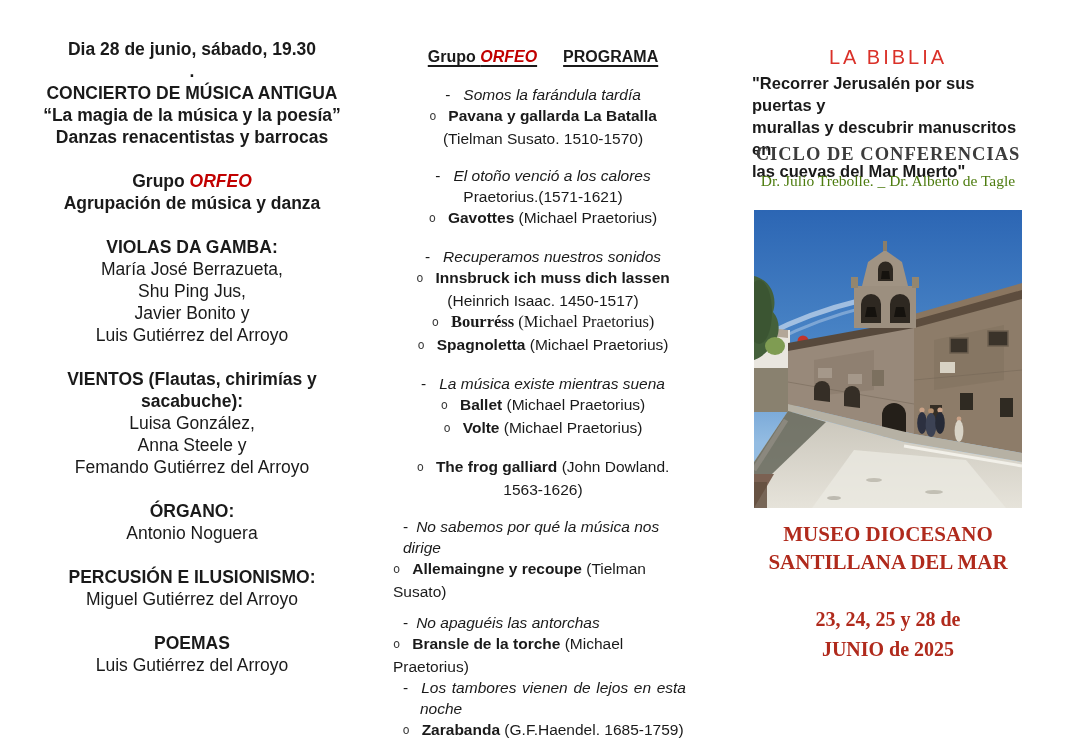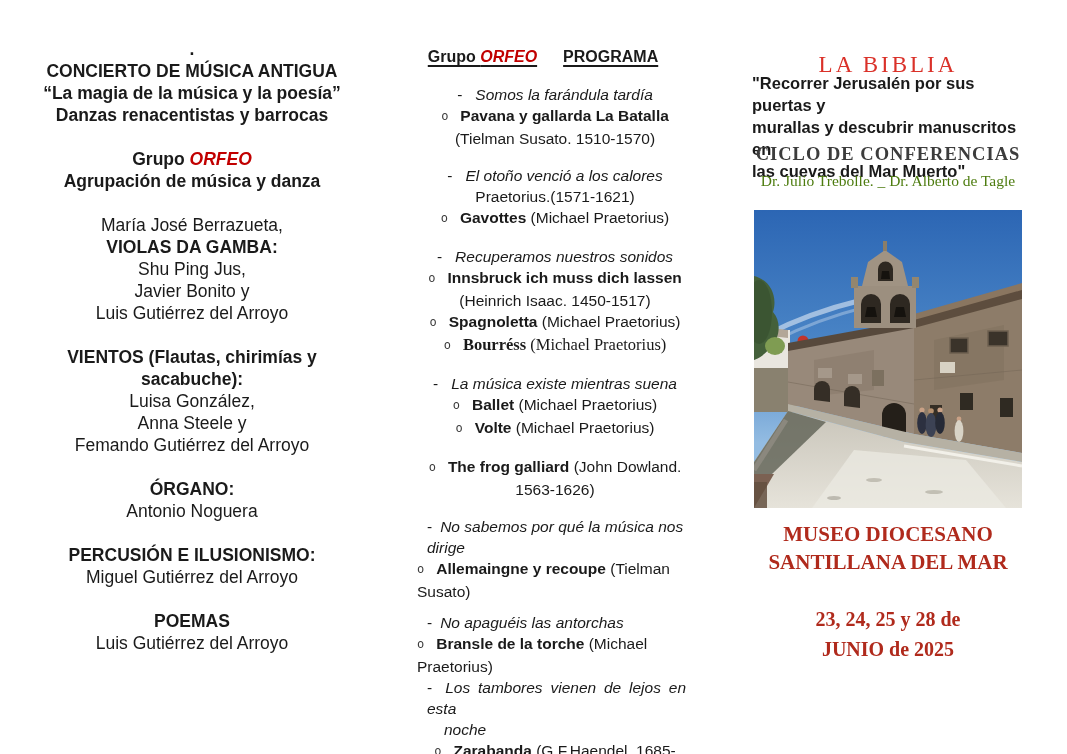--- a/index.html
+++ b/index.html
@@ -24,69 +24,70 @@
   
   .col-left{left:28px;top:38px;width:328px;text-align:center;font-size:17.5px;line-height:22px;}
   .lblock{margin-bottom:22px;}
   .line{min-height:22px;}
 
   
   .col-mid{left:392px;top:46px;width:302px;text-align:center;font-size:15.5px;line-height:21px;}
   .ptitle{font-size:16px;line-height:22px;margin-bottom:16px;white-space:nowrap;}
   .u{text-decoration:underline;text-decoration-thickness:2px;text-underline-offset:3px;}
   .tgap{display:inline-block;width:26px;}
-  .pline{line-height:21px;margin-left:24px;}
+  .pline{line-height:21px;}
   .gap{height:16px;}
   .gap-sm{height:10px;}
   .pre{margin-right:13px;}
   .blt{font-family:"DejaVu Sans Mono",monospace;font-size:12px;color:#3c3c3c;margin-right:12px;position:relative;top:-1px;}
   .bname{font-weight:bold;}
   .rest{white-space:pre-wrap;}
   .serif-line{font-family:"Liberation Serif",serif;font-size:16.5px;}
   .pl-left{text-align:left;padding-left:11px;}
   .pl-left .pre{margin-right:8px;}
   .pl-left-b{text-align:left;padding-left:1px;}
   .pl-just{text-align:justify;text-align-last:justify;padding-left:11px;padding-right:8px;}
   .cont-left{text-align:left;padding-left:28px;font-style:italic;}
 
   
   .col-right{left:740px;top:0;width:296px;height:754px;}
   .biblia{position:absolute;top:46px;width:100%;text-align:center;
-    font-family:Liberation Serif, serif;font-size:23px;letter-spacing:3px;color:var(--biblia-red);margin-top:6px;}
+    font-family:Liberation Sans, sans-serif;font-size:20px;letter-spacing:3px;color:var(--biblia-red);}
   .quote{position:absolute;top:72px;left:12px;width:286px;text-align:left;
     font-weight:bold;font-size:16.5px;line-height:22px;}
   .cycle{position:absolute;top:144px;width:100%;text-align:center;
     font-family:"Liberation Serif",serif;font-weight:bold;font-size:18.5px;letter-spacing:1px;color:var(--heading-gray);}
   .speakers{position:absolute;top:172px;width:100%;text-align:center;
     font-family:"Liberation Serif",serif;font-size:15.5px;color:#4d7c0f;}
   .photo{position:absolute;top:210px;left:14px;width:268px;height:298px;overflow:hidden;background:#4a85c6;}
   .museum{position:absolute;top:520px;width:100%;text-align:center;
     font-family:"Liberation Serif",serif;font-weight:bold;font-size:21px;line-height:28px;color:var(--museum-red);}
   .dates{position:absolute;top:604px;width:100%;text-align:center;
     font-family:"Liberation Serif",serif;font-weight:bold;font-size:20px;line-height:30px;color:var(--museum-red);}
 </style>
 </head>
 <body>
 
 <div class="page">
 
   <section class="col col-left" id="leftCol">
       <div class="lblock">
+        <div class="line b">Dia 28 de junio, sábado, 19.30</div>
         <div class="line b">.</div>
         <div class="line b">CONCIERTO DE MÚSICA ANTIGUA</div>
         <div class="line b">“La magia de la música y la poesía”</div>
         <div class="line b">Danzas renacentistas y barrocas</div>
       </div>
       <div class="lblock">
         <div class="line b"><span>Grupo </span><span class="it red">ORFEO</span></div>
         <div class="line b">Agrupación de música y danza</div>
       </div>
       <div class="lblock">
+        <div class="line b">VIOLAS DA GAMBA:</div>
         <div class="line">María José Berrazueta,</div>
-        <div class="line b">VIOLAS DA GAMBA:</div>
         <div class="line">Shu Ping Jus,</div>
         <div class="line">Javier Bonito y</div>
         <div class="line">Luis Gutiérrez del Arroyo</div>
       </div>
       <div class="lblock">
         <div class="line b">VIENTOS (Flautas, chirimías y</div>
         <div class="line b">sacabuche):</div>
         <div class="line">Luisa González,</div>
         <div class="line">Anna Steele y</div>
         <div class="line">Femando Gutiérrez del Arroyo</div>
@@ -112,22 +113,22 @@
         <div class="pline"><span class="blt">o</span><span class="bname">Pavana y gallarda La Batalla</span><span class="rest"></span></div>
         <div class="pline cont">(Tielman Susato. 1510-1570)</div>
         <div class="gap"></div>
         <div class="pline"><span class="pre">-</span><span class="it">El otoño venció a los calores</span></div>
         <div class="pline cont">Praetorius.(1571-1621)</div>
         <div class="pline"><span class="blt">o</span><span class="bname">Gavottes</span><span class="rest"> (Michael Praetorius)</span></div>
         <div class="gap"></div>
         <div class="pline"><span class="pre">-</span><span class="it">Recuperamos nuestros sonidos</span></div>
         <div class="pline"><span class="blt">o</span><span class="bname">Innsbruck ich muss dich lassen</span><span class="rest"></span></div>
         <div class="pline cont">(Heinrich Isaac. 1450-1517)</div>
+        <div class="pline serif-line"><span class="blt">o</span><span class="bname">Bourréss</span><span class="rest"> (Michael Praetorius)</span></div>
         <div class="pline"><span class="blt">o</span><span class="bname">Spagnoletta</span><span class="rest"> (Michael Praetorius)</span></div>
-        <div class="pline serif-line"><span class="blt">o</span><span class="bname">Bourréss</span><span class="rest"> (Michael Praetorius)</span></div>
         <div class="gap"></div>
         <div class="pline"><span class="pre">-</span><span class="it">La música existe mientras suena</span></div>
         <div class="pline"><span class="blt">o</span><span class="bname">Ballet</span><span class="rest"> (Michael Praetorius)</span></div>
         <div class="pline"><span class="blt">o</span><span class="bname">Volte</span><span class="rest"> (Michael Praetorius)</span></div>
         <div class="gap"></div>
         <div class="pline"><span class="blt">o</span><span class="bname">The frog galliard</span><span class="rest"> (John Dowland.</span></div>
         <div class="pline cont">1563-1626)</div>
         <div class="gap"></div>
         <div class="pline pl-left"><span class="pre">-</span><span class="it">No sabemos por qué la música nos dirige</span></div>
         <div class="pline pl-left-b"><span class="blt">o</span><span class="bname">Allemaingne y recoupe</span><span class="rest"> (Tielman Susato)</span></div>

